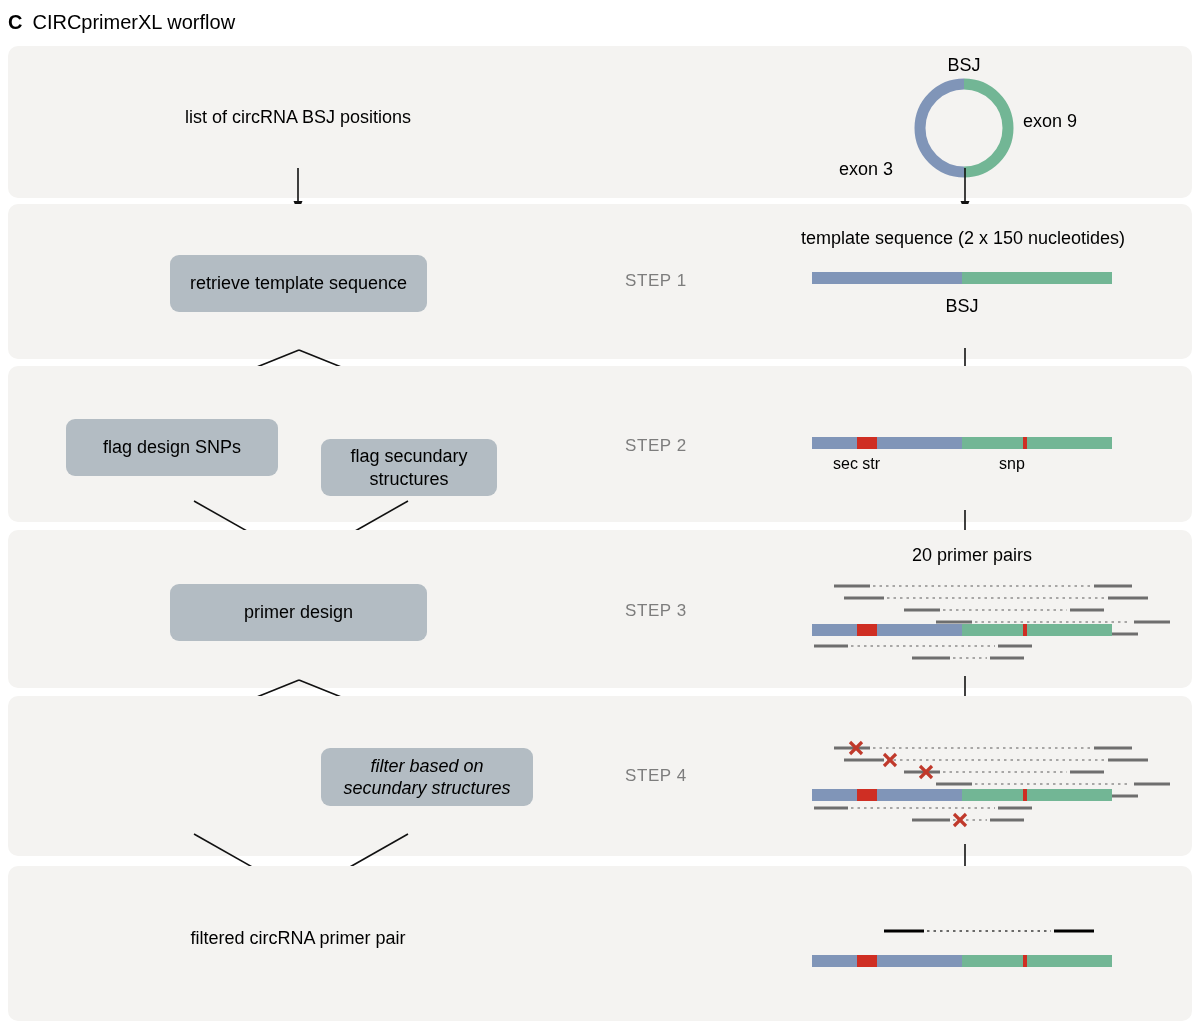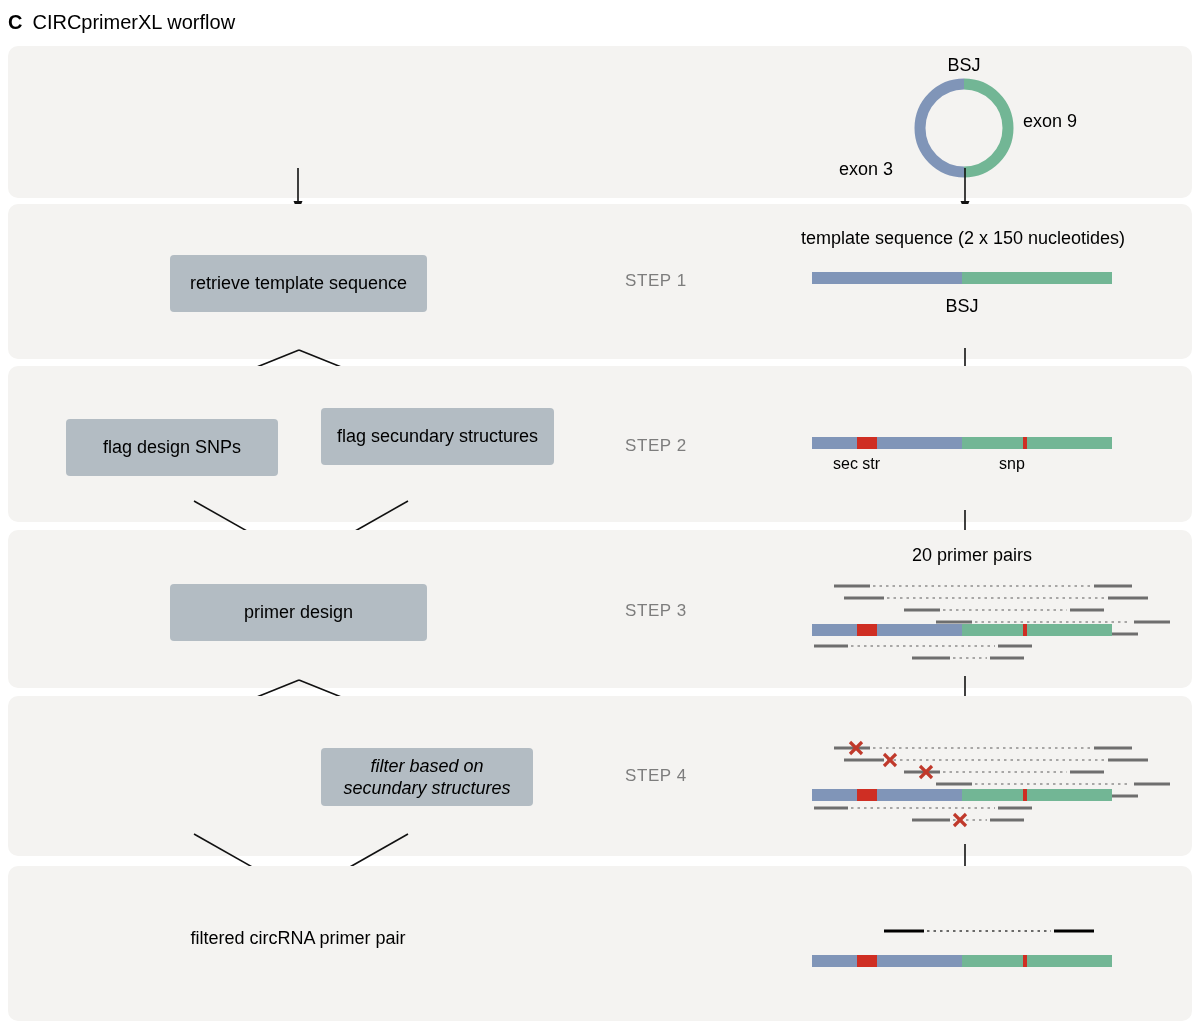--- a/index.html
+++ b/index.html
@@ -48,21 +48,21 @@
     left: 8px;
     width: 1184px;
     background: #f4f3f1;
     border-radius: 10px;
   }
 
   
   .flowbox {
     position: absolute;
     background: #b3bcc3;
-    border-radius: 4px;
+    border-radius: 9px;
     display: flex;
     align-items: center;
     justify-content: center;
     text-align: center;
     font-size: 18px;
     line-height: 1.25;
     color: #000;
     padding: 0 10px;
     box-sizing: border-box;
   }
@@ -109,20 +109,21 @@
 
 <div id="title-bar">
   <span id="panel-letter">C</span>
   <span id="title-text">CIRCprimerXL worflow</span>
 </div>
 
 <div id="stage">
 
   <div class="panel" style="top:46px;height:152px;"></div>
 
+  <div class="plain-label" style="left:63px;top:107px;width:470px;">list of circRNA BSJ positions</div>
 
   <div class="circ-wrap" style="left:914px;top:78px;">
     <svg width="100" height="100" viewBox="0 0 100 100">
       <path d="M50 6 A44 44 0 0 0 50 94" fill="none" stroke="#8095b8" stroke-width="11"></path>
       <path d="M50 6 A44 44 0 0 1 50 94" fill="none" stroke="#72b695" stroke-width="11"></path>
     </svg>
   </div>
   <div class="plain-label" style="left:929px;top:55px;width:70px;">BSJ</div>
   <div class="plain-label" style="left:826px;top:111px;width:80px;margin-top:48px;">exon 3</div>
   <div class="plain-label" style="left:1010px;top:111px;width:80px;">exon 9</div>
@@ -158,21 +159,21 @@
     <polygon points="184,54 171,55 173,46" fill="#111"></polygon>
   </svg>
   <svg class="arrow-svg" style="left:953px;top:348px;" width="24" height="42">
     <line x1="12" y1="0" x2="12" y2="32" stroke="#111" stroke-width="1.6"></line>
     <polygon points="12,40 7.5,29 16.5,29" fill="#111"></polygon>
   </svg>
 
   <div class="panel" style="top:366px;height:156px;"></div>
 
   <div class="flowbox" style="left:66px;top:419px;width:212px;height:57px;">flag design SNPs</div>
-  <div class="flowbox" style="left:321px;top:408px;width:233px;height:57px;">flag secundary structures</div>
+  <div class="flowbox" style="left:321px;top:439px;width:176px;height:57px;">flag secundary structures</div>
 
   <div class="step-label" style="left:625px;top:436px;">STEP 2</div>
 
   <div class="seqbar" style="left:812px;top:437px;width:300px;">
     <div class="seg-blue" style="width:45px;"></div>
     <div class="seg-red" style="width:20px;"></div>
     <div class="seg-blue" style="width:85px;"></div>
     <div class="seg-green" style="width:61px;"></div>
     <div class="seg-red" style="width:4px;"></div>
     <div class="seg-green" style="width:85px;"></div>

